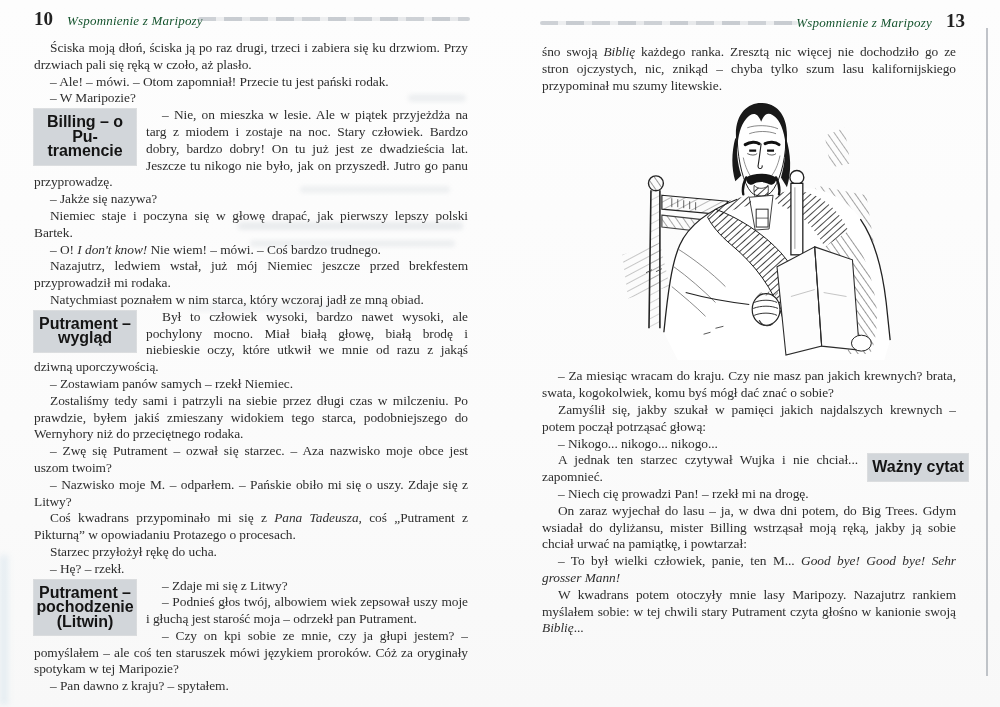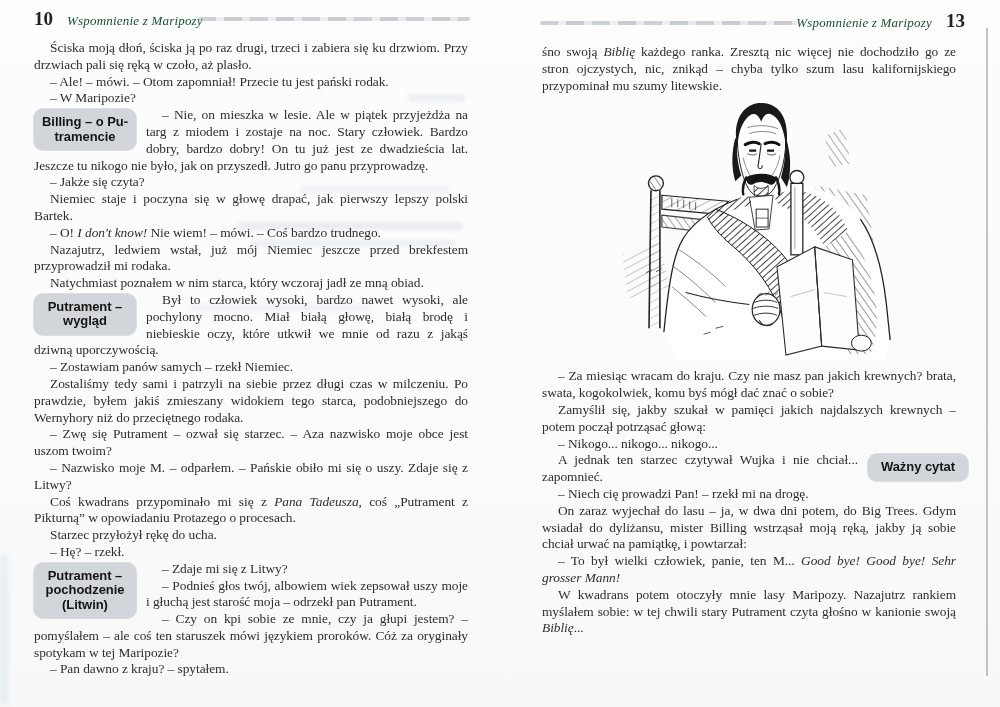--- a/index.html
+++ b/index.html
@@ -29,23 +29,23 @@
   .col{position:absolute;font-size:13.4px;line-height:16.8px;text-align:justify;
        letter-spacing:-0.05px;}
   .col-left{left:34px;top:40px;width:434px;}
   .col-right{left:42px;top:44px;width:414px;}
   .col p{margin:0;text-indent:16px;}
   .col p.noindent{text-indent:0;}
   .it{font-style:italic;}
 
   
   .margin-label{float:left;width:98px;margin:2px 10px 6px 0;padding:6px 2px;
-    background:#d2d6da;color:#141414;border-radius:9px;text-align:center;
+    background:#d2d6da;color:#141414;border-radius:0;text-align:center;
     font-family:"Liberation Sans","DejaVu Sans",sans-serif;
-    font-weight:bold;font-size:13px;line-height:14.5px;text-indent:0;
+    font-weight:bold;font-size:16px;line-height:14.5px;text-indent:0;
     box-shadow:0 0 0 1px rgba(160,166,172,.35);}
   .margin-label.right{float:right;width:96px;margin:2px -12px 2px 10px;}
 
   
   .illustration{margin:4px 18px 4px 78px;width:318px;height:266px;}
 
   
   .smudge{position:absolute;background:#9aa6b2;border-radius:4px;filter:blur(2.2px);}
   .edge-line{position:absolute;left:986px;top:28px;width:2px;height:648px;
     background:#b6bac0;filter:blur(.5px);opacity:.85;}
@@ -71,21 +71,21 @@
   <div class="col col-left">
     <p><span>Ściska moją dłoń, ściska ją po raz drugi, trzeci i zabiera się ku drzwiom. Przy drzwiach pali się ręką w czoło, aż plasło.</span></p>
     <p><span>– Ale! – mówi. – Otom zapomniał! Przecie tu jest pański rodak.</span></p>
     <p><span>– W Maripozie?</span></p>
 
     <div class="margin-label">
         <div>Billing – o Pu-</div>
         <div>tramencie</div>
       </div>
     <p><span>– Nie, on mieszka w lesie. Ale w piątek przyjeżdża na targ z miodem i zostaje na noc. Stary człowiek. Bardzo dobry, bardzo dobry! On tu już jest ze dwadzieścia lat. Jeszcze tu nikogo nie było, jak on przyszedł. Jutro go panu przyprowadzę.</span></p>
-    <p><span>– Jakże się czyta?</span></p>
+    <p><span>– Jakże się nazywa?</span></p>
     <p><span>Niemiec staje i poczyna się w głowę drapać, jak pierwszy lepszy polski Bartek.</span></p>
     <p><span>– O! </span><span class="it">I don't know!</span><span> Nie wiem! – mówi. – Coś bardzo trudnego.</span></p>
     <p><span>Nazajutrz, ledwiem wstał, już mój Niemiec jeszcze przed brekfestem przyprowadził mi rodaka.</span></p>
     <p><span>Natychmiast poznałem w nim starca, który wczoraj jadł ze mną obiad.</span></p>
 
     <div class="margin-label">
         <div>Putrament –</div>
         <div>wygląd</div>
       </div>
     <p><span>Był to człowiek wysoki, bardzo nawet wysoki, ale pochylony mocno. Miał białą głowę, białą brodę i niebieskie oczy, które utkwił we mnie od razu z jakąś dziwną uporczywością.</span></p>

